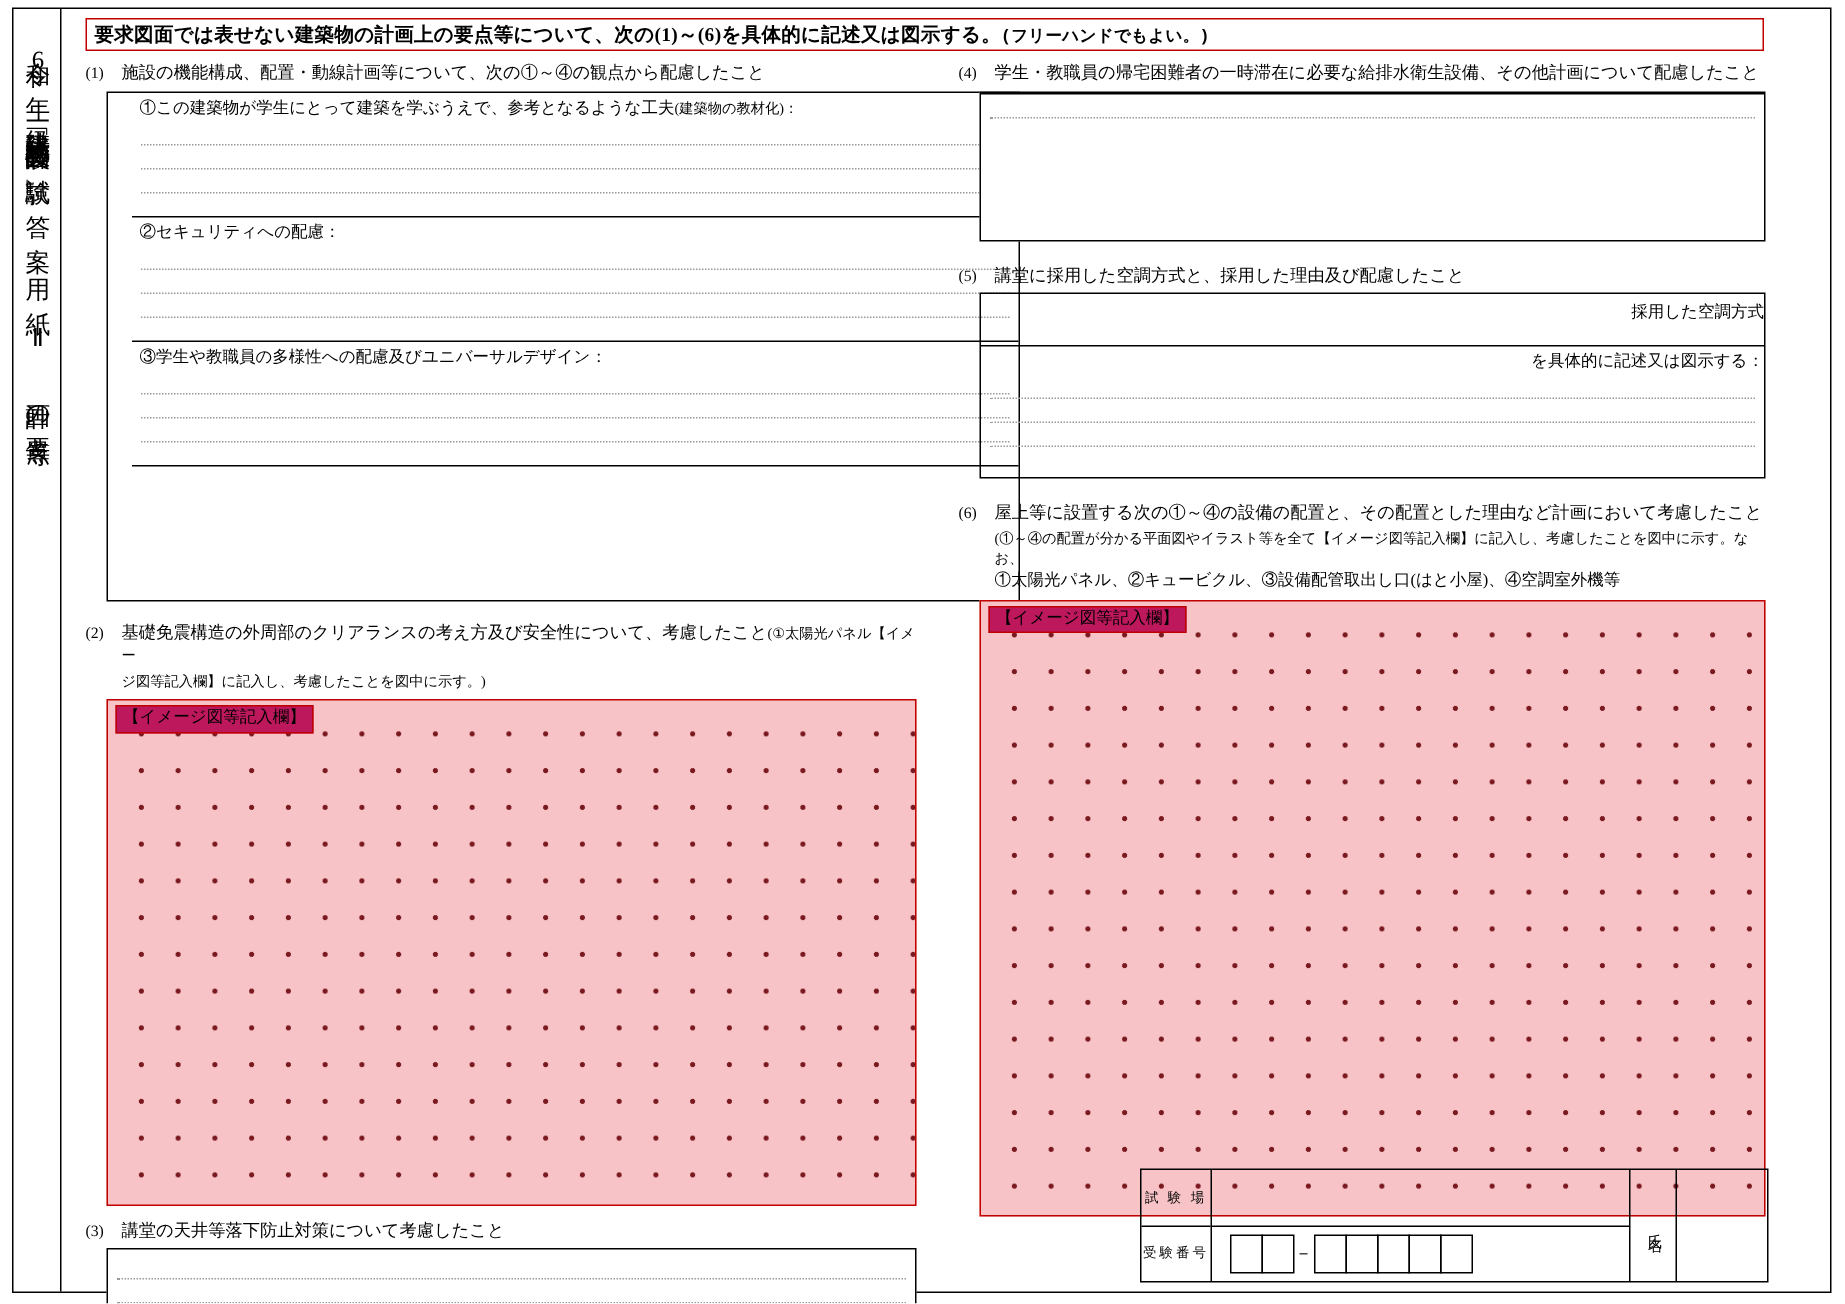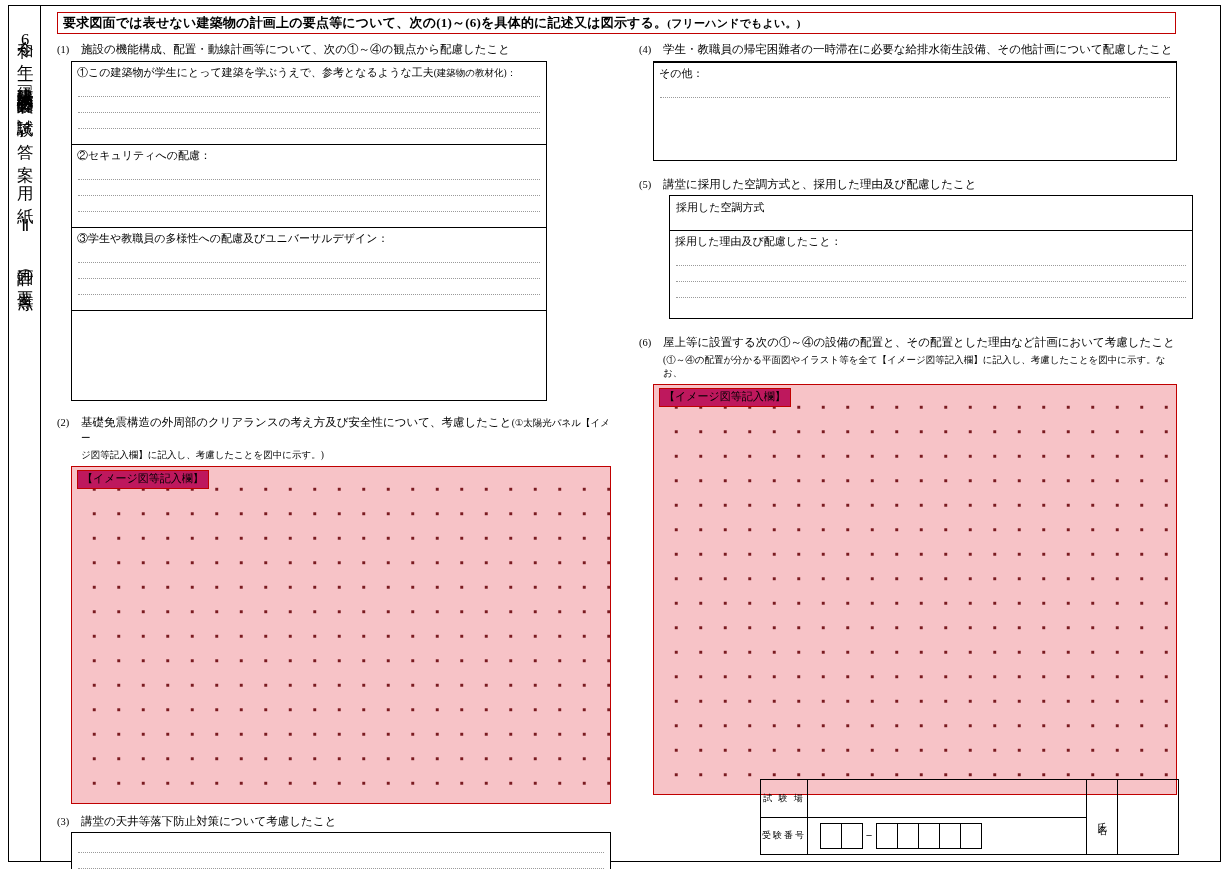--- a/index.html
+++ b/index.html
@@ -76,20 +76,21 @@
   }
   .banner-text {
     font-size: 13px;
     font-weight: bold;
     letter-spacing: 0.2px;
     white-space: nowrap;
   }
   .banner-text .small {
     font-size: 11px;
     font-weight: bold;
+    font-family: Liberation Mono, monospace;
   }
   
   .col {
     position: absolute;
     top: 36px;
   }
   .col-left { left: 10px; width: 562px; }
   .col-right { left: 592px; width: 540px; }
 
   .sec-head {
@@ -166,21 +167,22 @@
     background: #be185d;
     font-size: 11px;
     padding: 1px 4px 2px 4px;
     z-index: 2;
     line-height: 1.25;
   }
   
   .row-box {
     border: 1px solid #000;
     box-sizing: border-box;
-    margin-left: 30px;
+    margin-left: 14px;
+    text-align: right;
   }
   .row-cell {
     font-size: 11px;
     padding: 4px 0 4px 6px;
     border-bottom: 1px solid #000;
   }
   .row-cell:last-child { border-bottom: none; }
 
   
   .footer-box {
@@ -276,21 +278,21 @@
       </div>
     </div>
 
     <div class="col col-left">
 
       <div class="sec-head">
         <div class="sec-num">(1)</div>
         <div class="sec-title">施設の機能構成、配置・動線計画等について、次の①～④の観点から配慮したこと</div>
       </div>
 
-      <div class="box" style="width:476px;height:340px;">
+      <div class="box" style="width:609px;height:340px;padding-left:16px;">
 
         <div>
           <div class="box-label"><span>①この建築物が学生にとって建築を学ぶうえで、参考となるような工夫</span><span class="tiny">(建築物の教材化)：</span></div>
           <div class="line-block">
             <div class="line"></div>
             <div class="line"></div>
             <div class="line"></div>
             <div class="line"></div>
           </div>
         </div>
@@ -345,53 +347,53 @@
     <div class="col col-right">
 
       <div class="sec-head">
         <div class="sec-num">(4)</div>
         <div class="sec-title">学生・教職員の帰宅困難者の一時滞在に必要な給排水衛生設備、その他計画について配慮したこと</div>
       </div>
 
       <div class="box" style="width:524px;height:100px;">
         <div class="rule-solid"></div>
         <div>
-          <div class="box-label">その他：</div>
           <div class="line-block">
             <div class="line"></div>
             <div class="line"></div>
           </div>
         </div>
       </div>
 
       <div class="sec-head" style="margin-top:16px;">
         <div class="sec-num">(5)</div>
         <div class="sec-title">講堂に採用した空調方式と、採用した理由及び配慮したこと</div>
       </div>
 
       <div class="row-box" style="width:524px;height:124px;">
         <div class="row-cell" style="height:26px;">
           <span>採用した空調方式</span>
         </div>
         <div>
-          <div class="box-label">採用した理由及び配慮したこと：</div>
+          <div class="box-label">を具体的に記述又は図示する：</div>
           <div class="line-block">
             <div class="line"></div>
             <div class="line"></div>
             <div class="line"></div>
             <div class="line"></div>
           </div>
         </div>
       </div>
 
       <div class="sec-head" style="margin-top:16px;">
         <div class="sec-num">(6)</div>
         <div class="sec-title">屋上等に設置する次の①～④の設備の配置と、その配置とした理由など計画において考慮したこと</div>
       </div>
       <div class="sec-sub">(①～④の配置が分かる平面図やイラスト等を全て【イメージ図等記入欄】に記入し、考慮したことを図中に示す。なお、</div>
+      <div class="sec-sub" style="font-size:11px;">①太陽光パネル、②キュービクル、③設備配管取出し口(はと小屋)、④空調室外機等</div>
 
       <div class="image-area" style="width:524px;height:411px;margin-left:14px;margin-top:4px;">
         <div class="image-tag">【イメージ図等記入欄】</div>
       </div>
 
     </div>
 
     <div class="footer-box">
       <div class="fb-labels">
         <div class="fb-label top">試 験 場</div>

